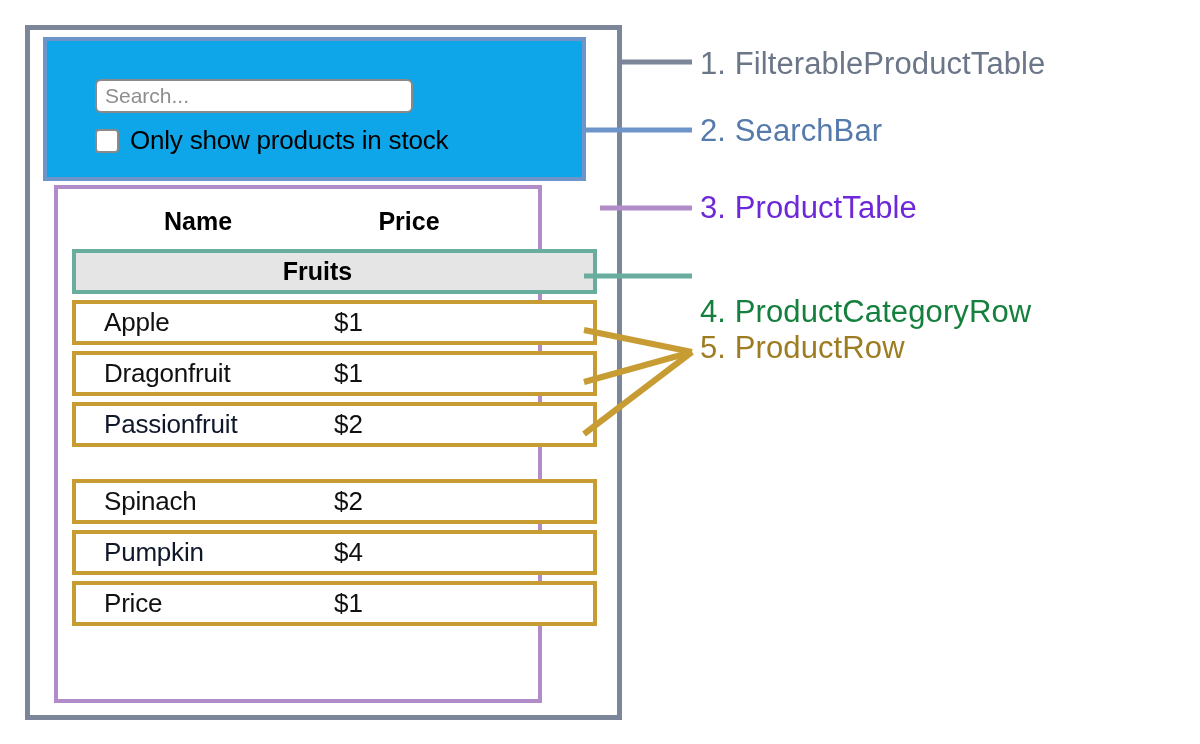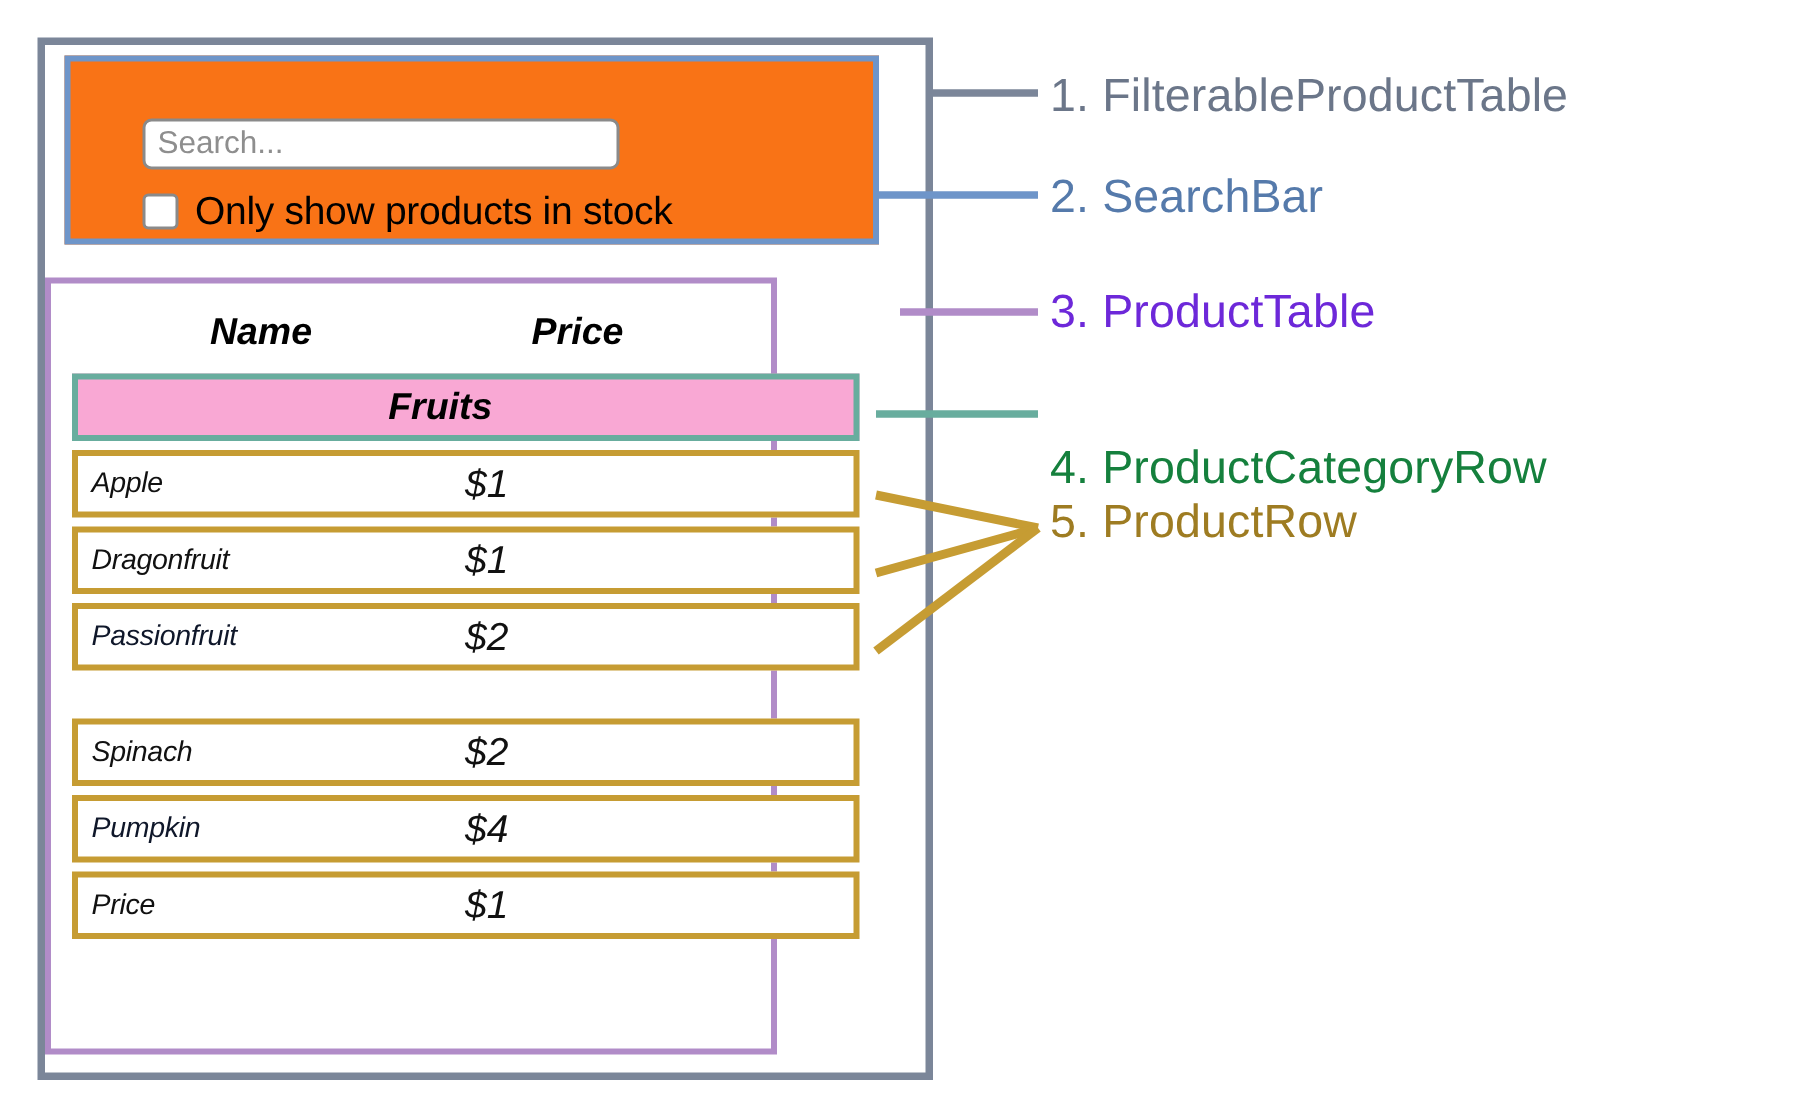--- a/index.html
+++ b/index.html
@@ -29,24 +29,24 @@
     border: 5px solid #7b8699;
     background: #ffffff;
     z-index: 3;
   }
 
   #search-bar {
     position: absolute;
     left: 43px;
     top: 37px;
     width: 543px;
-    height: 126px;
+    height: 144px;
     box-sizing: border-box;
     border: 4px solid #6e95c9;
-    background: #f97316;
+    background: #0ea5e9;
     z-index: 5;
   }
 
   .search-input {
     position: absolute;
     left: 48px;
     top: 38px;
     width: 318px;
     height: 34px;
     box-sizing: border-box;
@@ -82,29 +82,28 @@
   }
   .stock-label {
     font-size: 26px;
     color: #000000;
     letter-spacing: -0.2px;
     white-space: nowrap;
   }
 
   #product-table {
     position: absolute;
-    left: 30px;
+    left: 54px;
     top: 185px;
     width: 488px;
     height: 518px;
     box-sizing: border-box;
     border: 4px solid #b18cc8;
     background: #ffffff;
     z-index: 5;
-    font-style: italic;
   }
 
   .table-head {
     position: absolute;
     left: 14px;
     top: 10px;
     width: 525px;
     height: 44px;
     display: flex;
     align-items: center;
@@ -125,21 +124,21 @@
   }
 
   .rows-area { position: absolute; left: 14px; top: 60px; }
 
   .category-row {
     position: relative;
     box-sizing: border-box;
     width: 525px;
     height: 45px;
     border: 4px solid #68ad9e;
-    background: #f9a8d4;
+    background: #e5e5e5;
     display: flex;
     align-items: center;
     justify-content: center;
   }
   .category-label {
     font-size: 25px;
     font-weight: bold;
     color: #000000;
     transform: translateX(-17px);
   }
@@ -150,23 +149,23 @@
     width: 525px;
     height: 45px;
     border: 4px solid #c69c33;
     background: #ffffff;
     display: flex;
     align-items: center;
     margin-top: 6px;
   }
   .cell-name {
     width: 258px;
-    padding-left: 9px;
-    box-sizing: border-box;
-    font-size: 19px;
+    padding-left: 28px;
+    box-sizing: border-box;
+    font-size: 26px;
     color: #111111;
     letter-spacing: -0.2px;
     white-space: nowrap;
   }
   .cell-name.out-of-stock { color: #0f172a; }
   .cell-price {
     font-size: 26px;
     color: #111111;
   }
 

